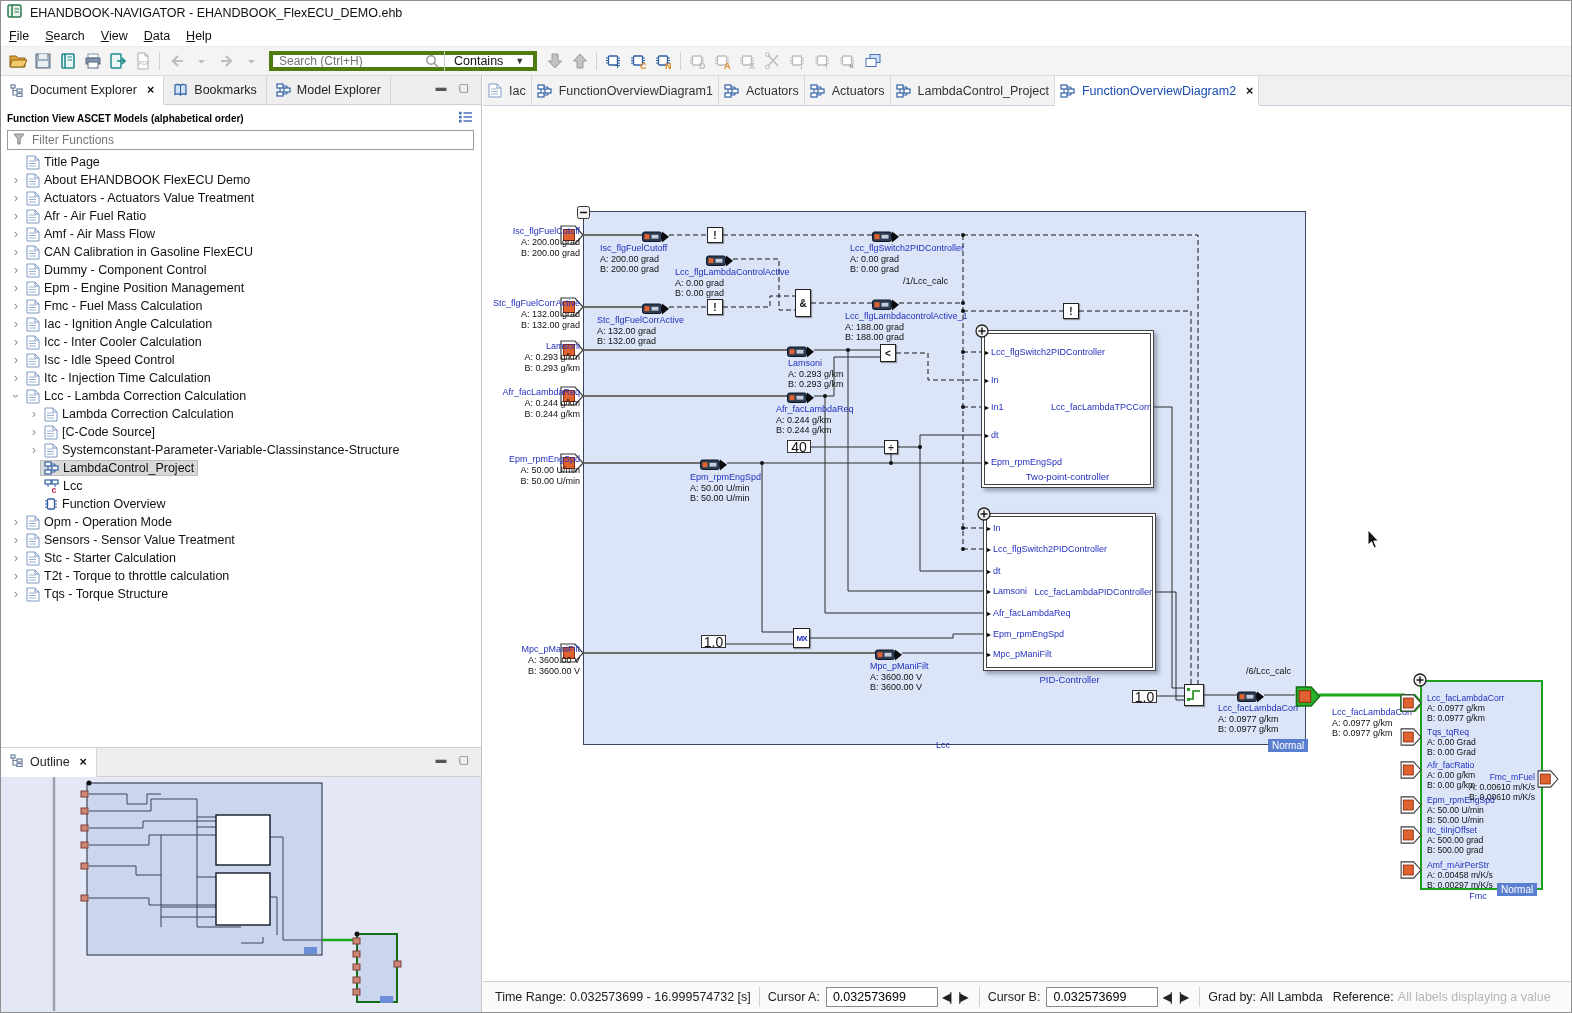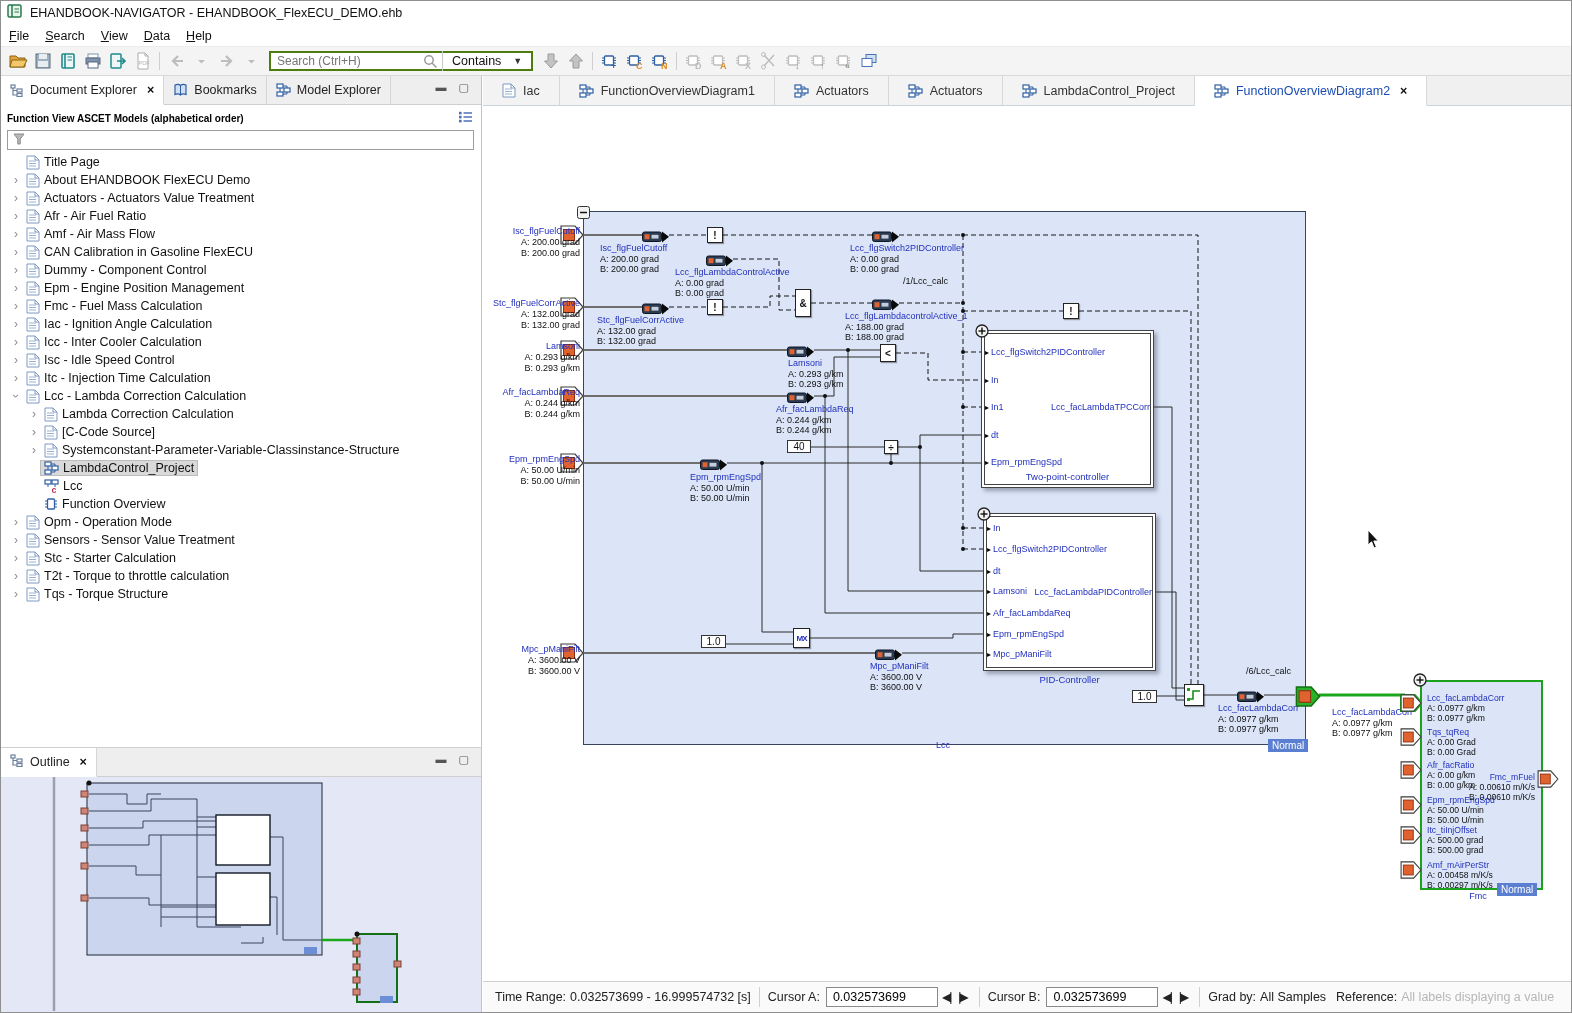--- a/index.html
+++ b/index.html
@@ -7,21 +7,21 @@
   *{box-sizing:border-box;}
   #window{position:relative;width:1572px;height:1013px;background:#fff;border:1px solid #8f8f8f;overflow:hidden;}
   
   .titlebar{height:24px;display:flex;align-items:center;background:#fff;padding-left:6px;gap:7px;}
   .title{font-size:12.5px;color:#111;}
   .menubar{height:21px;display:flex;align-items:center;background:#fff;font-size:12.5px;}
   .menu-item{padding:2px 8px;color:#111;}
   .toolbar{height:30px;display:flex;align-items:center;background:#f4f4f4;border-top:1px solid #ececec;border-bottom:1px solid #d9d9d9;padding-left:4px;}
   .tbtn{width:25px;height:25px;display:flex;align-items:center;justify-content:center;}
   .tsep{width:1px;height:18px;background:#cfcfcf;margin:0 4px;}
-  .searchbox{display:flex;align-items:center;height:20px;border:2px solid #4d7c0f;background:#fff;margin:0 5px;justify-content:space-between;}
+  .searchbox{display:flex;align-items:center;height:20px;border:4px solid #4d7c0f;background:#fff;margin:0 5px;justify-content:space-between;}
   .searchbox input{border:0;outline:0;width:148px;font-size:12px;padding:0 6px;color:#444;background:transparent;}
   .sb-div{width:1px;height:20px;background:#c9c9c9;}
   .contains{display:flex;align-items:center;font-size:12.5px;padding:0 9px;gap:12px;color:#111;}
   .caret-down{font-size:9px;color:#333;}
   
   .leftcol{position:absolute;top:75px;left:0;width:481px;bottom:0;background:#fff;border-right:1px solid #c4c4c4;}
   .ptabs{height:29px;background:#eee;display:flex;border-bottom:1px solid #cfcfcf;align-items:stretch;}
   .ptab{display:flex;align-items:center;gap:6px;padding:0 9px;font-size:12.5px;background:#efefef;border-right:1px solid #d6d6d6;color:#222;}
   .ptab.active{background:#fff;margin-bottom:-1px;border-bottom:1px solid #fff;}
   .ptab .x{font-weight:bold;margin-left:4px;color:#111;}
@@ -36,21 +36,21 @@
   .trow{display:flex;align-items:center;height:18px;white-space:nowrap;}
   .chev{width:14px;text-align:center;color:#8a8a8a;font-size:12px;line-height:12px;flex:none;}
   .chev.down{transform:rotate(90deg);}
   .selwrap{display:flex;align-items:center;gap:4px;padding:0 3px;}
   .trow.sel .selwrap{background:#d9d9d9;outline:1px solid #bcbcbc;}
   .outlinep{position:absolute;left:0;right:0;top:672px;bottom:0;}
   .outline-body{position:absolute;top:29px;left:0;right:0;bottom:0;background:#e3e7f6;}
   
   .editorcol{position:absolute;top:75px;left:482px;right:0;bottom:0;}
   .etabs{height:30px;display:flex;background:#f0f0f0;border-bottom:1px solid #c9d2e0;}
-  .etab{display:flex;align-items:center;gap:7px;padding:0 19px;font-size:12.5px;color:#333;background:#f3f3f3;border-right:1px solid #d8d8d8;}
+  .etab{display:flex;align-items:center;gap:7px;padding:0 5px;font-size:12.5px;color:#333;background:#f3f3f3;border-right:1px solid #d8d8d8;}
   .etab.active{background:#fff;color:#1b4db3;margin-bottom:-1px;border-bottom:1px solid #fff;}
   .etab .x{color:#111;font-weight:bold;margin-left:3px;}
   .canvas{position:absolute;top:30px;left:0;right:0;bottom:31px;background:#fff;overflow:hidden;}
   
   .statusbar{position:absolute;height:31px;left:0;right:0;bottom:0;background:#fafafa;border-top:1px solid #cfcfcf;display:flex;align-items:center;font-size:12.5px;color:#222;padding-left:10px;}
   .sb-sep{width:1px;height:20px;background:#cfcfcf;margin:0 8px;}
   .sb-input{width:112px;height:20px;border:1px solid #8a8a8a;font-size:12.5px;padding:0 6px;margin-left:6px;}
   .stepbtn{font-size:12px;letter-spacing:-2px;color:#222;margin:0 4px;}
   .ref-val{color:#b6b6b6;margin-left:4px;}
   .sb-lbl{margin-left:2px;}
@@ -59,21 +59,21 @@
   .dg-container{position:absolute;background:#dbe5f7;border:1px solid #39455e;}
   .wires{position:absolute;inset:0;pointer-events:none;}
   .dg-label{position:absolute;font-size:9px;line-height:10.5px;white-space:nowrap;}
   .dg-label .b{color:#2230bd;}
   .dg-label .v{color:#101010;}
   .dg-plabel{position:absolute;width:97px;text-align:right;font-size:9px;line-height:11px;white-space:nowrap;}
   .dg-plabel .b{color:#2230bd;}
   .dg-plabel .v{color:#101010;}
   .op{position:absolute;background:#fff;border:1px solid #222;box-shadow:1px 1px 1px rgba(0,0,0,.35);display:flex;align-items:center;justify-content:center;font-size:10px;font-weight:bold;color:#111;}
   .op.mx{color:#2230bd;font-size:8px;letter-spacing:-1px;}
-  .const{position:absolute;background:#fff;border:1px solid #333;font-size:10px;color:#111;display:flex;align-items:center;justify-content:center;}
+  .const{position:absolute;background:#fff;border:1px solid #333;font-size:14px;color:#111;display:flex;align-items:center;justify-content:center;}
   .sub{position:absolute;background:#fff;border:1px solid #444;outline:1px solid #444;outline-offset:-4px;box-shadow:3px 3px 4px rgba(70,80,100,.45);}
   .pin{position:absolute;font-size:9px;color:#2230bd;white-space:nowrap;}
   .pin::before{content:"▸";color:#000;font-size:8px;margin-right:2px;}
   .pout{position:absolute;font-size:9px;color:#2230bd;white-space:nowrap;text-align:right;}
   .subtitle{position:absolute;font-size:9.5px;color:#2230bd;text-align:center;}
   .badge{position:absolute;background:#5b7fd0;color:#fff;font-size:10px;padding:0 4px;line-height:13px;}
   .fmc{position:absolute;background:#dbe5f7;border:2px solid #1ba11b;}
   .fmc-lbl{position:absolute;font-size:8.6px;line-height:10px;white-space:nowrap;}
   .fmc-lbl .b{color:#2230bd;}
   .fmc-lbl .v{color:#101010;}
@@ -386,20 +386,21 @@
                 <rect x="1" y="0.8" width="2.6" height="2.6"></rect>
                 <rect x="1" y="4.8" width="2.6" height="2.6"></rect>
                 <rect x="1" y="8.8" width="2.6" height="2.6"></rect>
               </g>
             </svg></span>
       </div>
       <div class="filter">
         <span id="funnelicon"><svg width="12" height="12">
               <path d="M1 1 H11 L7.2 6 V11 H4.8 V6 Z" fill="#b9b9b9" stroke="#8a8a8a"></path>
             </svg></span>
+        <input placeholder="Filter Functions" style="">
       </div>
       <div class="tree" id="tree">
           <div class="trow" style="padding-left: 8px;">
             <span class="chev"></span>
             <span class="selwrap">
               <span style="display: flex;">
                 <svg width="14" height="15">
                   <path d="M1 1 H9 L13 5 V14 H1 Z" fill="#fff" stroke="#7f9ac4"></path>
                   <path d="M9 1 V5 H13" fill="none" stroke="#7f9ac4"></path>
                   <line x1="3" y1="6" x2="10" y2="6" stroke="#9ab0d0"></line>
@@ -1272,18 +1273,18 @@
       <input class="sb-input" value="0.032573699" style="">
       <span class="stepbtn">◀|</span>
       <span class="stepbtn">|▶</span>
       <span class="sb-sep"></span>
       <span>Cursor B:</span>
       <input class="sb-input" value="0.032573699" style="">
       <span class="stepbtn">◀|</span>
       <span class="stepbtn">|▶</span>
       <span class="sb-sep"></span>
       <span>Grad by:</span>
-      <span style="margin-left:4px;">All Samples</span>
+      <span style="margin-left:4px;">All Lambda</span>
       <span style="margin-left:10px;">Reference:</span>
       <span class="ref-val">All labels displaying a value</span>
     </div>
   </div>
 </div>
 
 </body></html>

